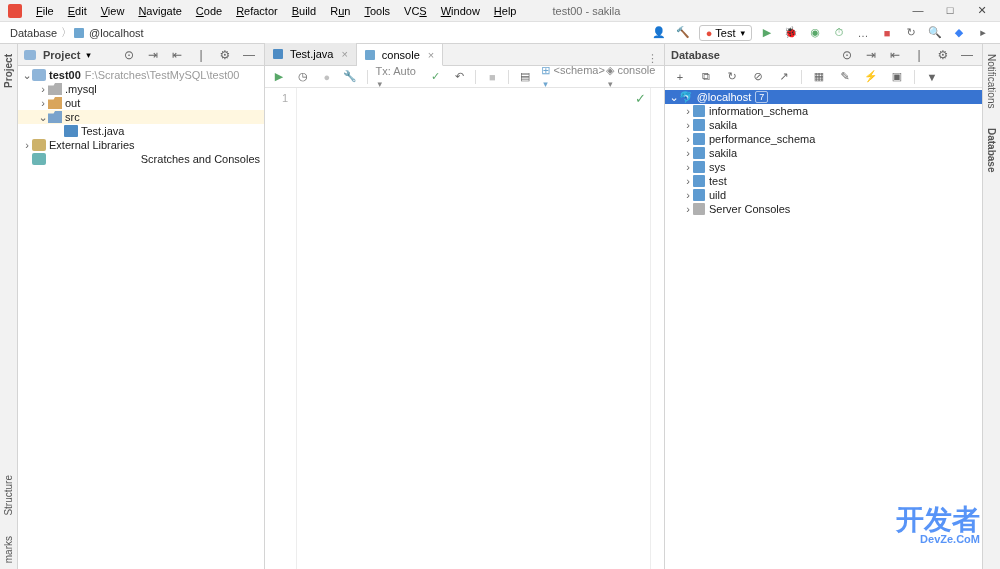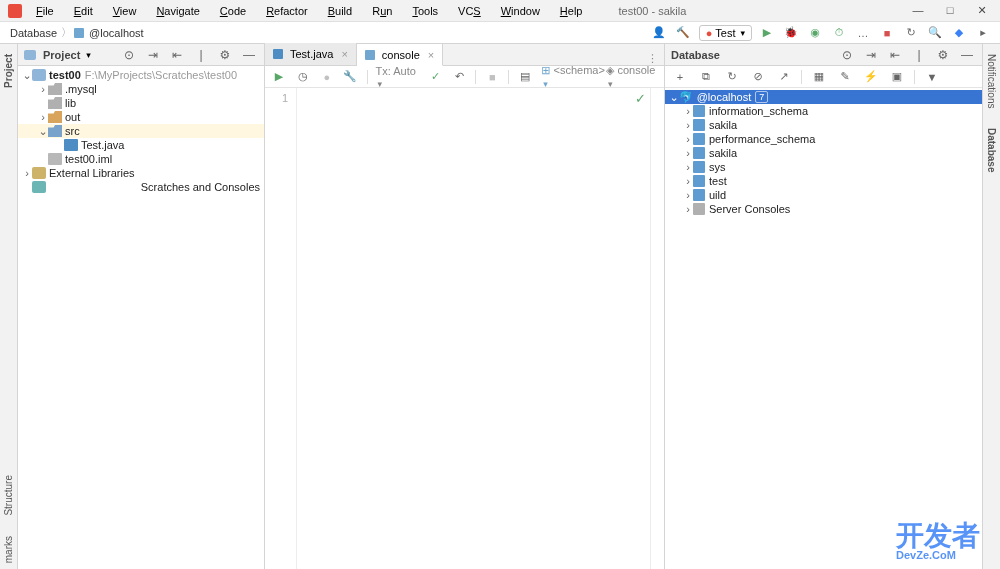--- a/index.html
+++ b/index.html
@@ -1,19 +1,19 @@
 <!DOCTYPE html>
 <html><head>
 <meta charset="utf-8">
 <style>
 * { margin: 0; padding: 0; box-sizing: border-box; font-family: "Segoe UI", Arial, sans-serif; font-size: 11px; }
 body { width: 1000px; height: 569px; background: #fff; overflow: hidden; position: relative; }
 .menubar { height: 22px; display: flex; align-items: center; padding: 0 8px; background: #f2f2f2; border-bottom: 1px solid #e0e0e0; }
 .app-icon { width: 14px; height: 14px; background: #e74c3c; border-radius: 2px; margin-right: 8px; }
-.menu-items { display: flex; gap: 8px; }
+.menu-items { display: flex; gap: 2px; }
 .menu-item { padding: 2px 6px; cursor: pointer; }
 .menu-item u { text-decoration: underline; }
 .window-title { margin-left: 30px; color: #6a6a6a; }
 .window-controls { margin-left: auto; display: flex; gap: 12px; }
 .win-btn { width: 20px; text-align: center; cursor: pointer; color: #4a4a4a; }
 .breadcrumb-bar { height: 22px; display: flex; align-items: center; padding: 0 8px; background: #fff; border-bottom: 1px solid #d4d4d4; }
 .breadcrumb-bar .crumb { color: #333; padding: 0 2px; }
 .breadcrumb-bar .sep { color: #999; margin: 0 2px; }
 .toolbar-right { margin-left: auto; display: flex; align-items: center; gap: 6px; }
 .tbtn { width: 18px; height: 18px; display: flex; align-items: center; justify-content: center; cursor: pointer; color: #666; }
@@ -56,21 +56,21 @@
 .code-area { flex: 1; padding: 4px 6px; }
 .editor-right-gutter { width: 14px; border-left: 1px solid #ededed; }
 .check-mark { color: #59a869; position: absolute; top: 3px; right: 18px; font-size: 13px; }
 .db-panel { width: 318px; display: flex; flex-direction: column; border-left: 1px solid #d4d4d4; }
 .db-toolbar { height: 22px; border-bottom: 1px solid #e4e4e4; display: flex; align-items: center; padding: 0 6px; gap: 8px; color: #777; }
 .db-tree-row { display: flex; align-items: center; height: 14px; padding: 0 4px; }
 .db-tree-row.active { background: #3874d1; color: #fff; }
 .db-tree-row.active .node-label { color: #fff; }
 .badge { border: 1px solid rgba(255,255,255,0.6); padding: 0 3px; margin-left: 4px; font-size: 9px; border-radius: 2px; }
 .schema-icon { width: 12px; height: 12px; background: #5e9bd1; border-radius: 1px; margin-right: 4px; }
-.watermark { position: absolute; bottom: 8px; right: 20px; color: #3b82f6; font-size: 26px; font-weight: bold; line-height: 1; text-align: left; opacity: 0.85; pointer-events: none; }
+.watermark { position: absolute; bottom: 24px; right: 20px; color: #3b82f6; font-size: 26px; font-weight: bold; line-height: 1; text-align: right; opacity: 0.85; pointer-events: none; }
 .watermark .ch { font-size: 28px; }
 .drop { font-size: 9px; margin-left: 2px; }
 .small-icon { font-size: 12px; }
 </style>
 </head>
 <body>
 
 <div class="menubar">
   <div class="app-icon"></div>
   <div class="menu-items">
@@ -141,48 +141,40 @@
         <span class="tbtn small-icon">|</span>
         <span class="tbtn small-icon">⚙</span>
         <span class="tbtn small-icon">—</span>
       </div>
     </div>
     <div class="tree">
       <div class="tree-row" style="padding-left:4px;">
         <span class="arrow">⌄</span>
         <span class="node-icon module-icon"></span>
         <span class="node-label" style="font-weight:bold;">test00</span>
-        <span class="node-path">F:\MyProjects\Scratches\test00</span>
+        <span class="node-path">F:\Scratches\TestMySQL\test00</span>
       </div>
       <div class="tree-row" style="padding-left:20px;">
         <span class="arrow">›</span>
         <span class="node-icon folder-icon"></span>
         <span class="node-label">.mysql</span>
       </div>
-      <div class="tree-row" style="padding-left:30px;">
-        <span class="node-icon folder-icon"></span>
-        <span class="node-label">lib</span>
-      </div>
       <div class="tree-row" style="padding-left:20px;">
         <span class="arrow">›</span>
         <span class="node-icon folder-icon folder-orange"></span>
         <span class="node-label">out</span>
       </div>
       <div class="tree-row selected" style="padding-left:20px;">
         <span class="arrow">⌄</span>
         <span class="node-icon folder-icon folder-blue"></span>
         <span class="node-label">src</span>
       </div>
       <div class="tree-row" style="padding-left:46px;">
         <span class="node-icon java-icon"></span>
         <span class="node-label">Test.java</span>
-      </div>
-      <div class="tree-row" style="padding-left:30px;">
-        <span class="node-icon file-icon"></span>
-        <span class="node-label">test00.iml</span>
       </div>
       <div class="tree-row" style="padding-left:4px;">
         <span class="arrow">›</span>
         <span class="node-icon lib-icon"></span>
         <span class="node-label">External Libraries</span>
       </div>
       <div class="tree-row" style="padding-left:14px;justify-content:space-between;">
         <span class="node-icon scratch-icon"></span>
         <span class="node-label">Scratches and Consoles</span>
       </div>

